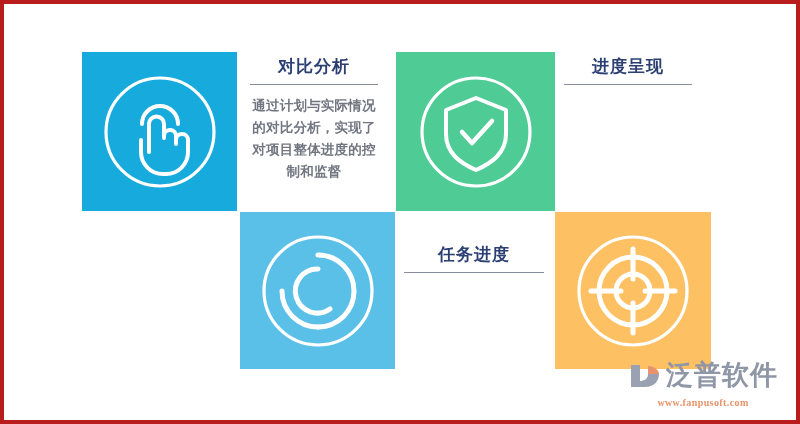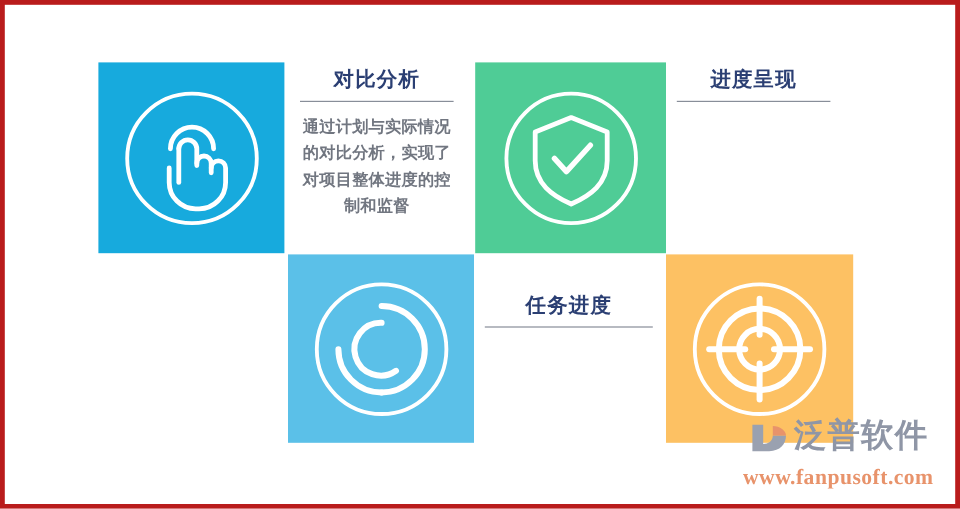--- a/index.html
+++ b/index.html
@@ -77,21 +77,21 @@
   #brand-row { display:flex; align-items:flex-start; gap:4px; }
   #brand-name {
     font-size:27px;
     font-weight:bold;
     color:#8f96a6;
     letter-spacing:1px;
     line-height:1;
     font-family:"DejaVu Sans","Liberation Sans",sans-serif;
   }
   #brand-url {
-    font-size:18px;
+    font-size:10px;
     color:#e8936b;
     letter-spacing:0.4px;
     margin-top:2px;
     font-family:"Liberation Serif","DejaVu Serif",serif;
     font-weight:bold;
   }
 </style>
 </head>
 <body>
 

